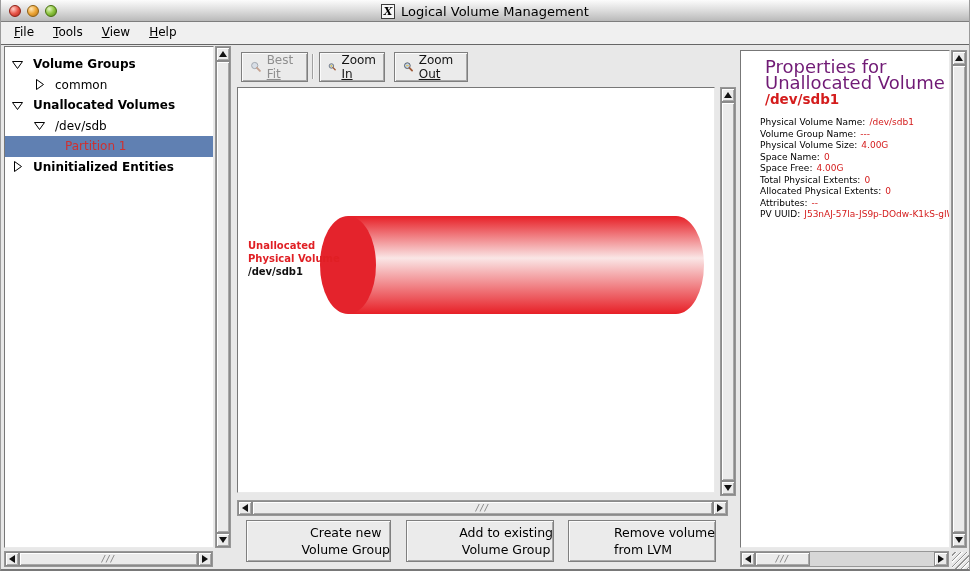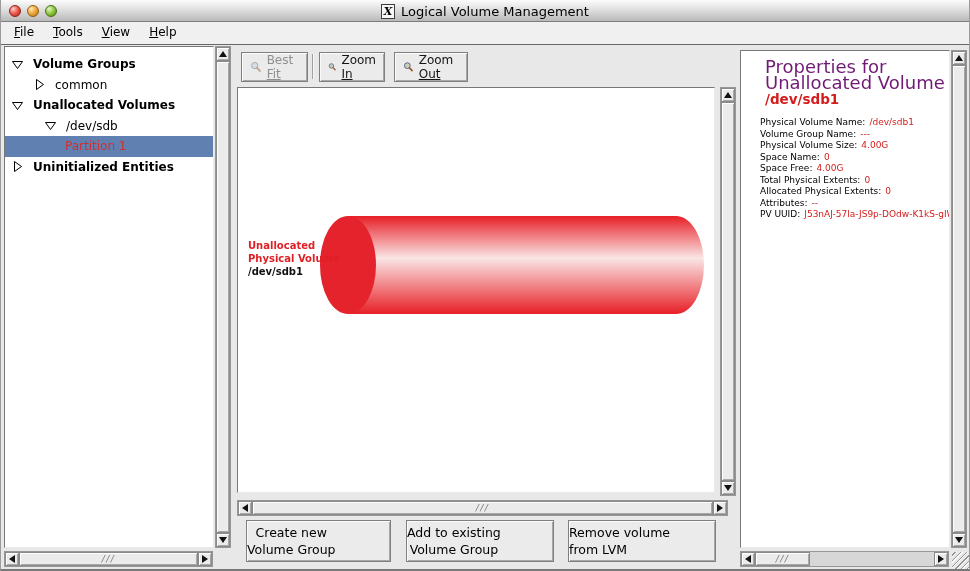--- a/index.html
+++ b/index.html
@@ -74,21 +74,21 @@
 
   
   .canvas { left:236px; top:87px; width:478px; height:406px; overflow:hidden; }
   .cyl-label { position:absolute; left:10px; top:151px; font-size:10px; font-weight:bold; line-height:13px; }
   .cyl-label .red { color:#e01f24; }
   .cyl-label .blk { color:#111; }
 
   
   .abtn { position:absolute; top:520px; height:42px; background:#ebebeb; border:1px solid #7f7f7f;
           box-shadow:inset 1px 1px 0 #fbfbfb, inset -1px -1px 0 #a8a8a8;
-          display:flex; align-items:center; justify-content:flex-start;
+          display:flex; align-items:center; justify-content:flex-end;
           font-size:12.5px; line-height:17px; text-align:center; color:#000; }
   .abtn .lines-left { text-align:left; }
 
   
   .props { left:739px; top:50px; width:210px; height:498px; overflow:hidden;
            padding:8px 0 0 19px; }
   .ptitle { font-size:18px; line-height:16px; color:#701a75; margin-left:5px; }
   .pdevice { font-size:13.5px; line-height:17px; font-weight:bold; color:#d41c1c; margin-left:5px; margin-bottom:9px; }
   .pfield { white-space:nowrap; line-height:11.5px; font-size:9px; font-weight:normal; }
   .plabel { color:#000; }
@@ -133,21 +133,21 @@
           <path d="M3.5 1.5v10l7-5z" fill="#fff" stroke="#000"></path>
         </svg>
       <span class="tlabel">common</span>
     </div>
     <div class="trow bold" style="padding-left:6px;">
       <svg class="exp" viewBox="0 0 13 13">
           <path d="M1.5 3.5h10L6.5 10.5z" fill="#fff" stroke="#000"></path>
         </svg>
       <span class="tlabel">Unallocated Volumes</span>
     </div>
-    <div class="trow" style="padding-left:39px;align-items:center;">
+    <div class="trow" style="padding-left:28px;align-items:center;">
       <svg class="exp" viewBox="0 0 13 13">
           <path d="M1.5 3.5h10L6.5 10.5z" fill="#fff" stroke="#000"></path>
         </svg>
       <span class="tlabel">/dev/sdb</span>
     </div>
     <div class="trow sel">
       <span class="tlabel">Partition 1</span>
     </div>
     <div class="trow bold" style="padding-left:6px;">
       <svg class="exp" viewBox="0 0 13 13">

